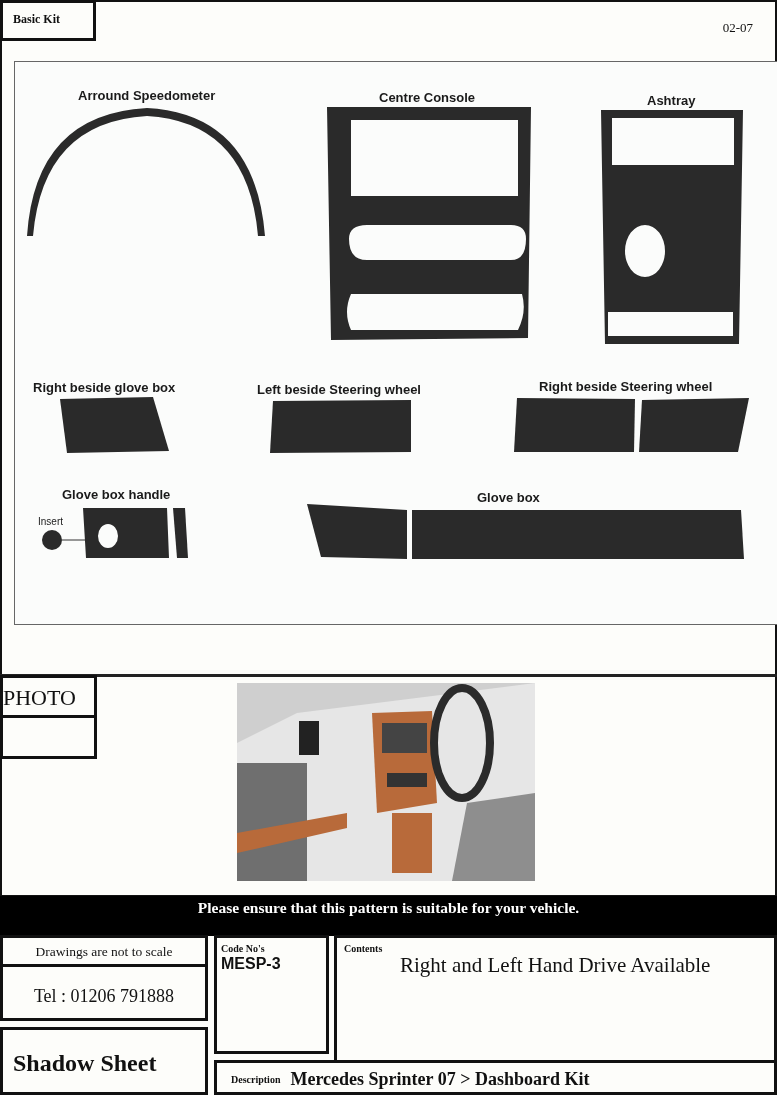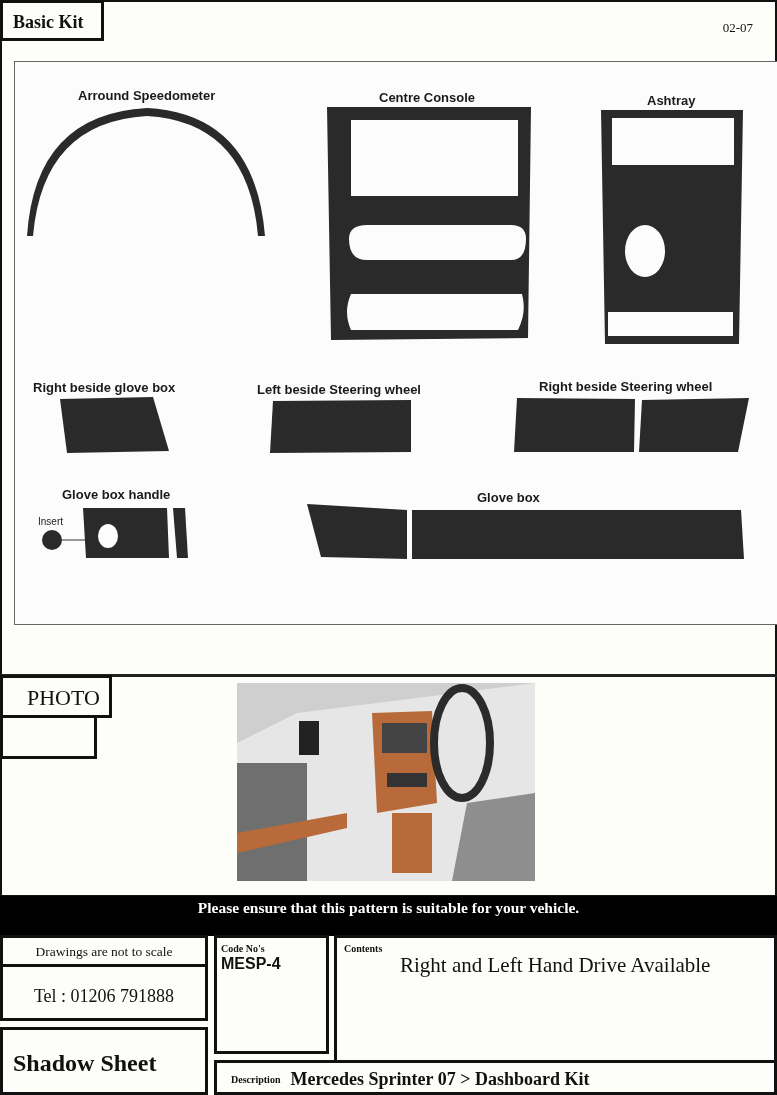--- a/index.html
+++ b/index.html
@@ -1,24 +1,24 @@
 <!DOCTYPE html>
 <html><head>
 <meta charset="utf-8">
 <style>
   html, body { margin:0; padding:0; background:#fdfdfa; }
   body { width:777px; height:1095px; position:relative; overflow:hidden; font-family:"Liberation Serif", serif; color:#111; }
   .abs { position:absolute; box-sizing:border-box; }
   .frame { left:0; top:0; width:777px; height:897px; border:2px solid #111; }
-  .kit-label { left:0; top:0; width:104px; height:41px; border:3px solid #111; background:#fdfdfa; font-weight:bold; font-size:18px; padding:9px 0 0 10px; }
+  .kit-label { left:0; top:0; width:96px; height:41px; border:3px solid #111; background:#fdfdfa; font-weight:bold; font-size:12px; padding:9px 0 0 10px; }
   .date { right:24px; top:20px; font-weight:normal; font-size:13px; }
   .pattern { left:14px; top:61px; width:777px; height:564px; border:1px solid #666; background:#fbfcfb; }
   .pl { position:absolute; font-family:"Liberation Sans", sans-serif; font-weight:bold; font-size:13px; color:#1a1a1a; white-space:nowrap; }
   .photo-divider { left:0; top:674px; width:777px; height:3px; background:#222; }
-  .photo-label { left:0; top:675px; width:112px; height:43px; border:3px solid #111; font-size:22px; padding:7px 0 0 24px; background:#fdfdfa;font-family:Liberation Serif, serif; }
+  .photo-label { left:0; top:675px; width:97px; height:43px; border:3px solid #111; font-size:22px; padding:7px 0 0 0; background:#fdfdfa;font-family:Liberation Serif, serif; }
   .photo-blank { left:0; top:715px; width:97px; height:44px; border:3px solid #111; background:#fdfdfa; }
   .photo { left:237px; top:683px; width:298px; height:198px; background:linear-gradient(160deg,#8a8a8a,#e8e8e8 40%,#bdbdbd 70%,#f1f1f1); overflow:hidden; }
   .warn { left:0; top:896px; width:777px; height:40px; background:#000; color:#fff; font-weight:bold; font-size:15.5px; text-align:center; line-height:16px; padding-top:4px; }
   .box { border:3px solid #111; background:#fdfdfa; }
 </style>
 </head>
 <body>
 
 <div class="abs frame"></div>
 <div class="abs kit-label">Basic Kit</div>
@@ -91,21 +91,21 @@
 <div class="abs warn">
   <div>Please ensure that this pattern is suitable for your vehicle.</div>
 </div>
 
 <div class="abs box" style="left:0;top:935px;width:208px;height:32px;font-size:13.5px;text-align:center;padding-top:6px">Drawings are not to scale</div>
 <div class="abs box" style="left:0;top:964px;width:208px;height:57px;font-size:18px;text-align:center;padding-top:19px">Tel : 01206 791888</div>
 <div class="abs box" style="left:0;top:1027px;width:208px;height:68px;font-size:24px;font-weight:bold;padding:20px 0 0 10px">Shadow Sheet</div>
 
 <div class="abs box" style="left:214px;top:935px;width:115px;height:119px;padding:5px 0 0 4px">
   <div style="font-size:10px;font-weight:bold">Code No's</div>
-  <div style="font-family:'Liberation Sans',sans-serif;font-weight:bold;font-size:16px;margin-top:1px">MESP-4</div>
+  <div style="font-family:'Liberation Sans',sans-serif;font-weight:bold;font-size:16px;margin-top:1px">MESP-3</div>
 </div>
 
 <div class="abs box" style="left:334px;top:935px;width:443px;height:130px;padding:5px 0 0 7px">
   <div style="font-size:10px;font-weight:bold">Contents</div>
   <div style="position:absolute;left:63px;top:15px;font-size:21px">Right and Left Hand Drive Available</div>
 </div>
 
 <div class="abs box" style="left:214px;top:1060px;width:563px;height:35px;padding:6px 0 0 14px;white-space:nowrap">
   <span style="font-size:10px;font-weight:bold;vertical-align:middle">Description</span>
   <span style="font-size:18px;font-weight:bold;margin-left:6px;vertical-align:middle">Mercedes Sprinter 07 &gt; Dashboard Kit</span>

